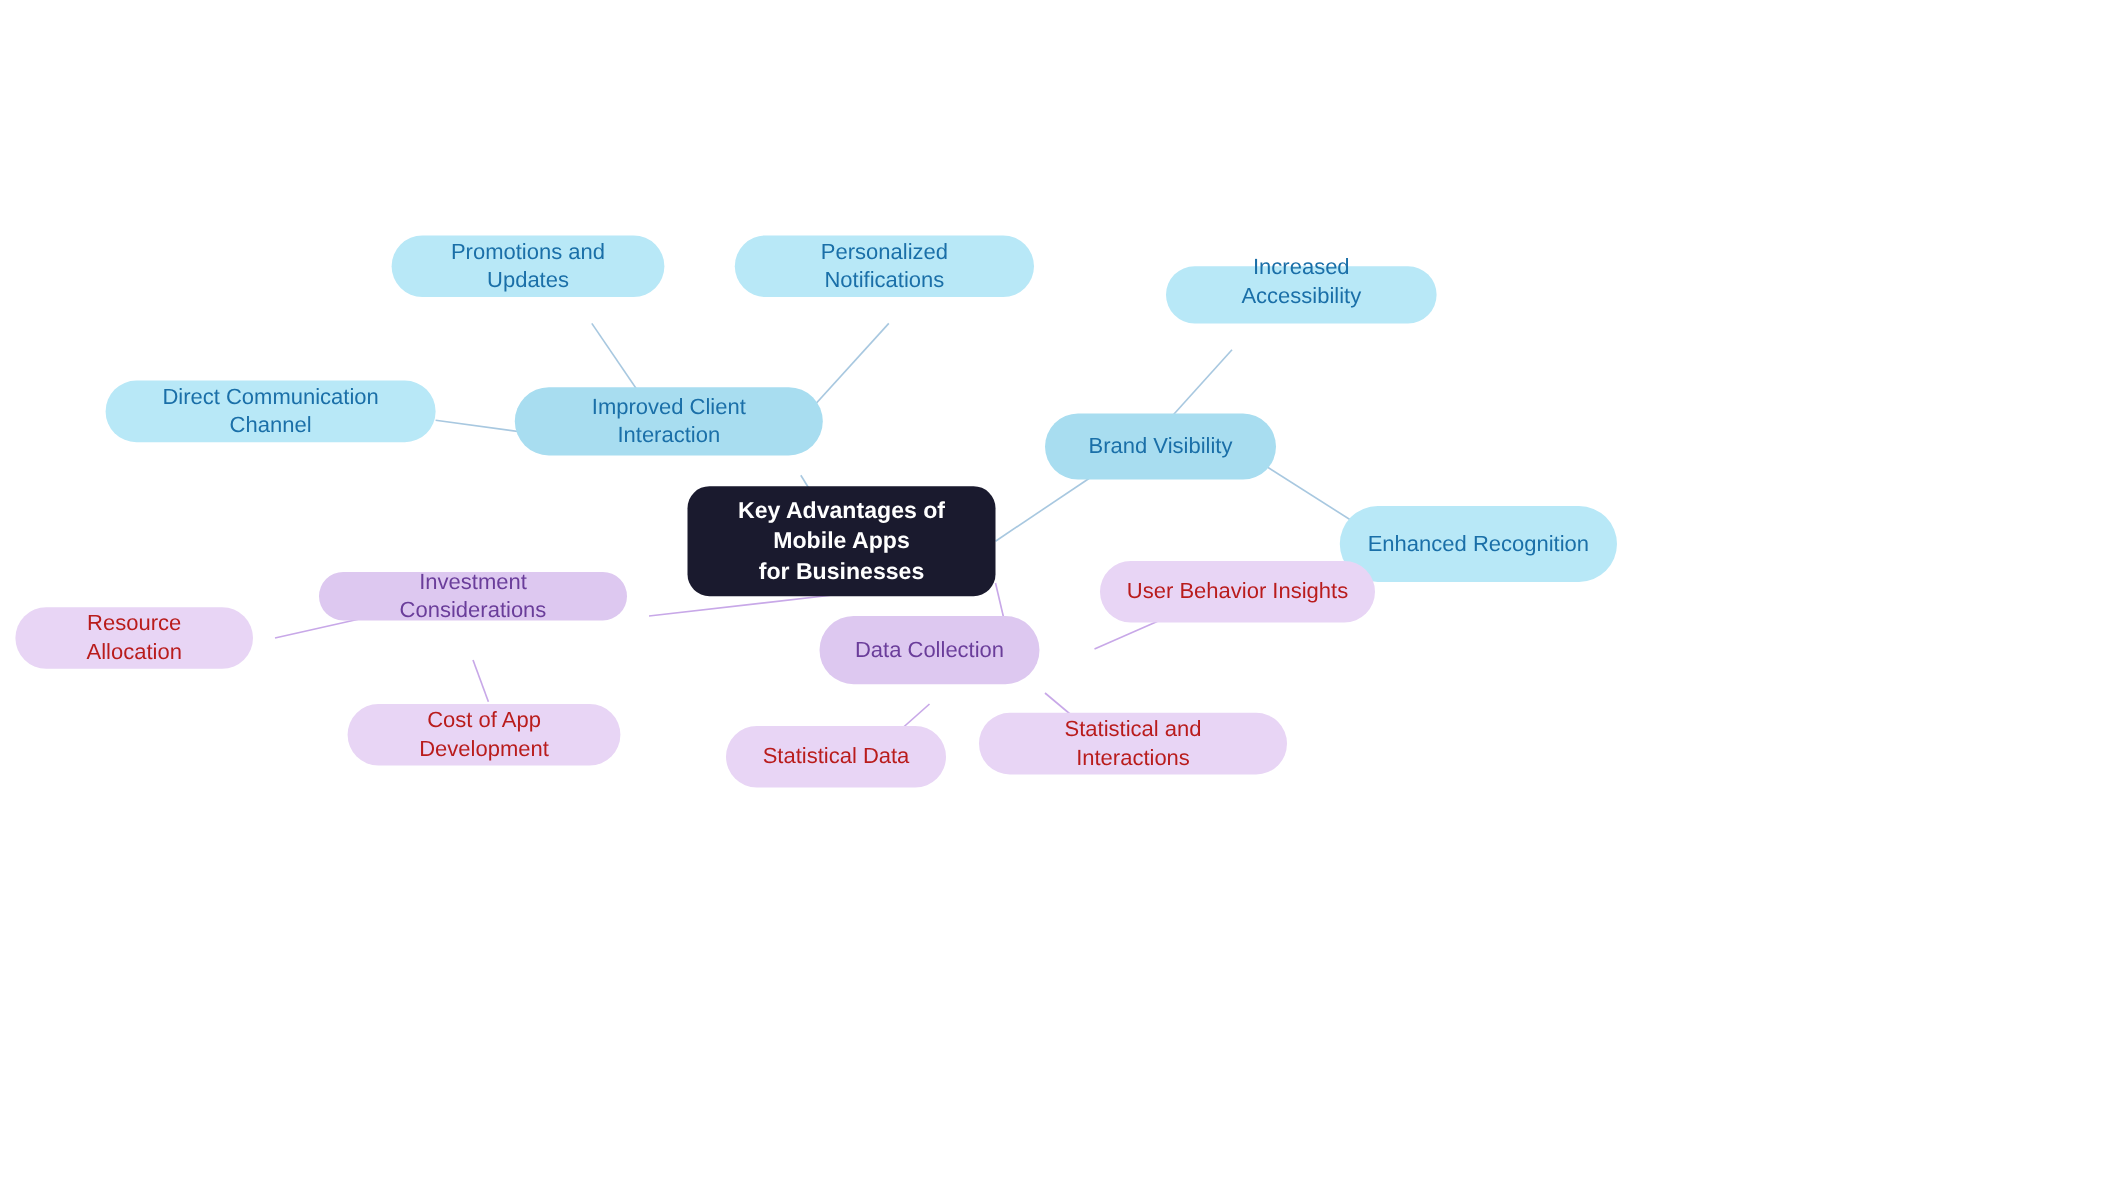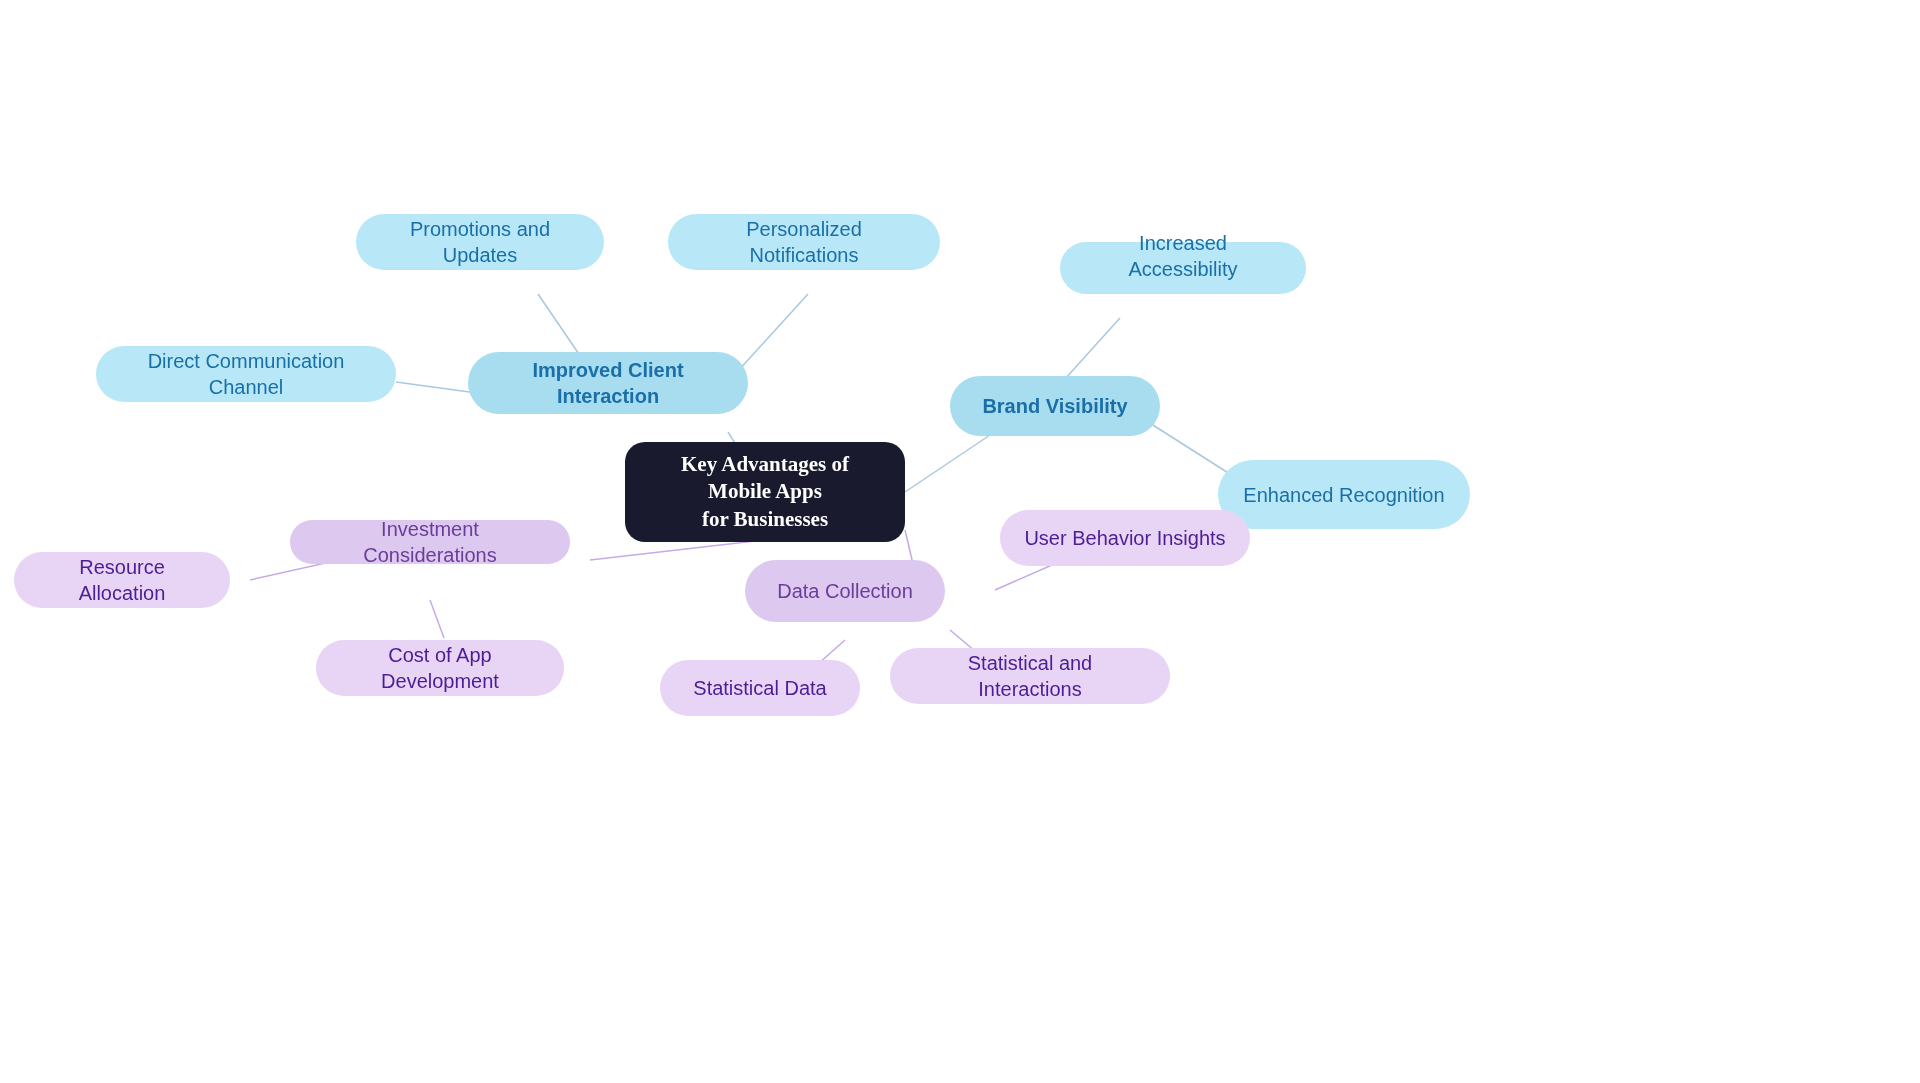--- a/index.html
+++ b/index.html
@@ -41,29 +41,28 @@
       width: 280px;
       height: 100px;
     }
     .node-blue {
       background: #b8e8f7;
       color: #1a6fa8;
       border: none;
     }
     .node-purple {
       background: #e8d5f5;
-      color: #4c1d95;
+      color: #b91c1c;
       border: none;
       align-items: center;
     }
     .node-blue-mid {
       background: #a8ddf0;
       color: #1a6fa8;
       font-size: 20px;
-      font-weight: bold;
     }
     .node-purple-mid {
       background: #ddc8f0;
       color: #6a3d9a;
       font-size: 20px;
     }
   </style>
 </head>
 <body>
 
@@ -91,21 +90,21 @@
 
   <line x1="905" y1="530" x2="920" y2="594" stroke="#c8a8e8" stroke-width="1.5"></line>
 
   <line x1="995" y1="590" x2="1052" y2="565" stroke="#c8a8e8" stroke-width="1.5"></line>
 
   <line x1="845" y1="640" x2="800" y2="680" stroke="#c8a8e8" stroke-width="1.5"></line>
 
   <line x1="950" y1="630" x2="1000" y2="672" stroke="#c8a8e8" stroke-width="1.5"></line>
 </svg>
 
-<div class="node node-center" style="left: 625px; top: 442px; width: 280px; height: 100px; font-family: Liberation Serif, serif;">
+<div class="node node-center" style="left: 625px; top: 442px; width: 280px; height: 100px;">
   <span style="white-space: pre-line; font-size: 21px; font-weight: 600; color: #fff; text-align: center;">Key Advantages of Mobile Apps
 for Businesses</span>
 </div>
 
 <div class="node node-blue-mid" style="left: 468px; top: 352px; width: 280px; height: 62px;">
   <span>Improved Client Interaction</span>
 </div>
 
 <div class="node node-blue" style="left: 356px; top: 214px; width: 248px; height: 56px;">
   <span>Promotions and Updates</span>

